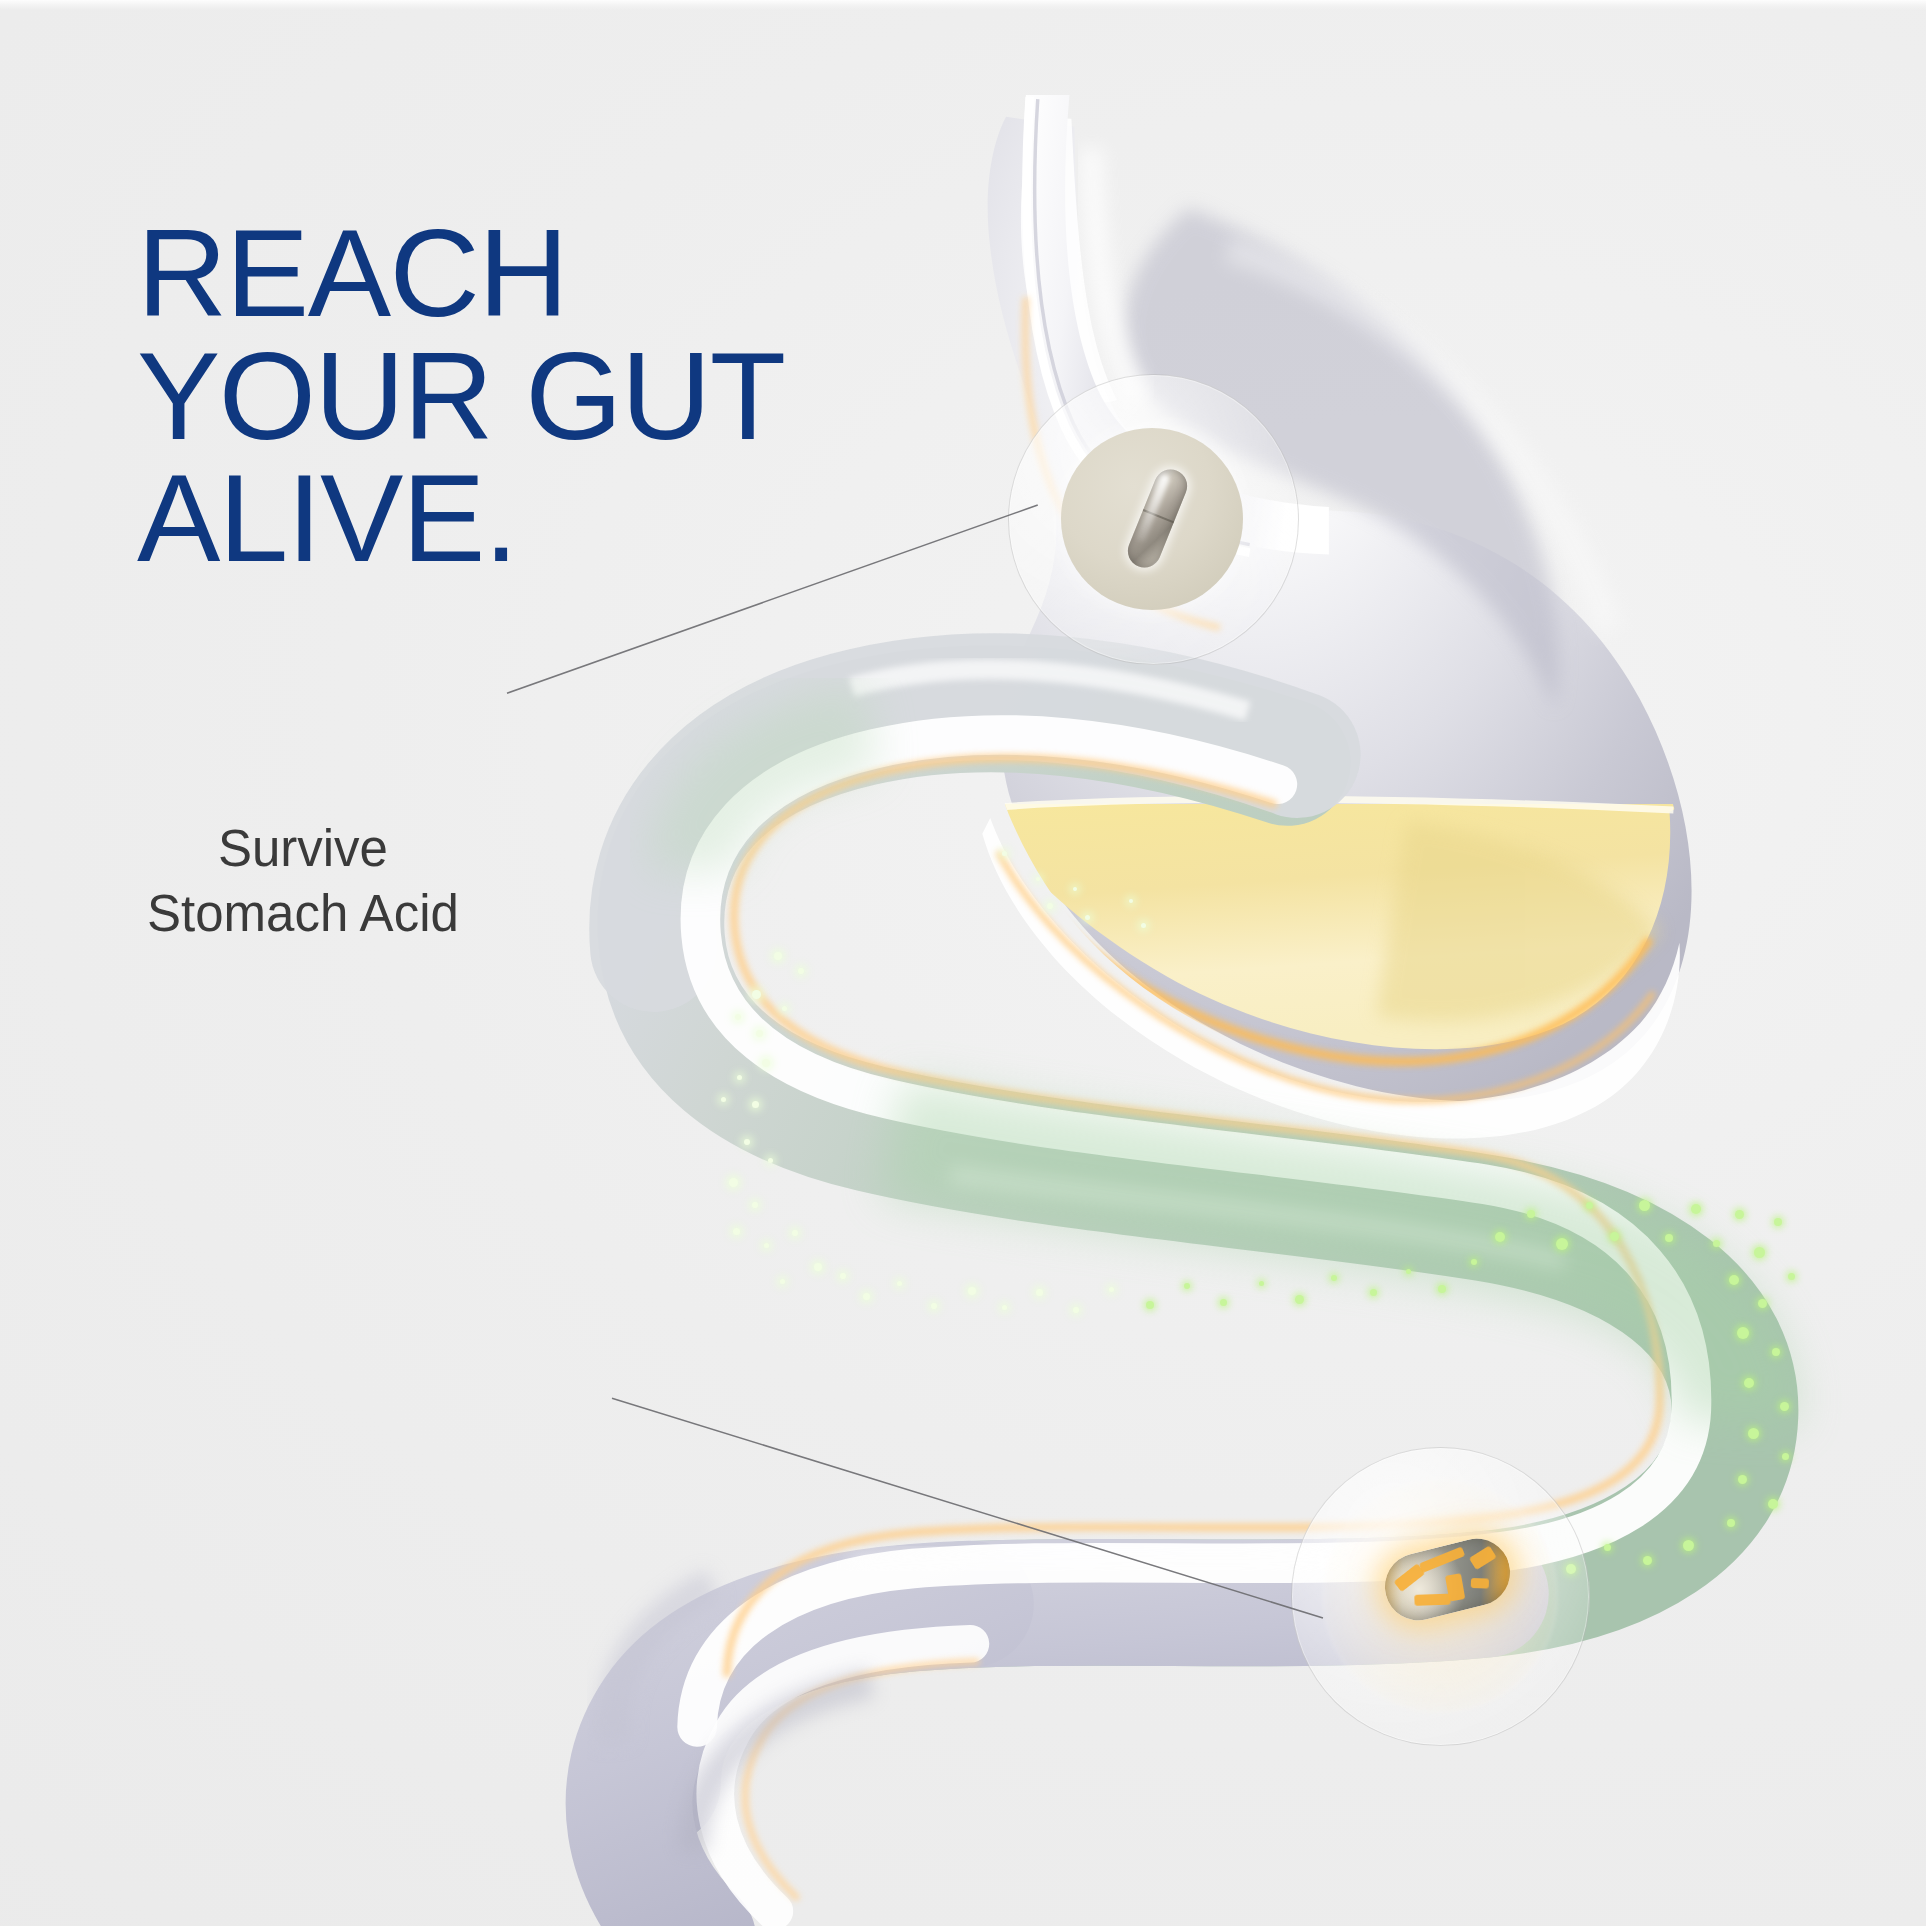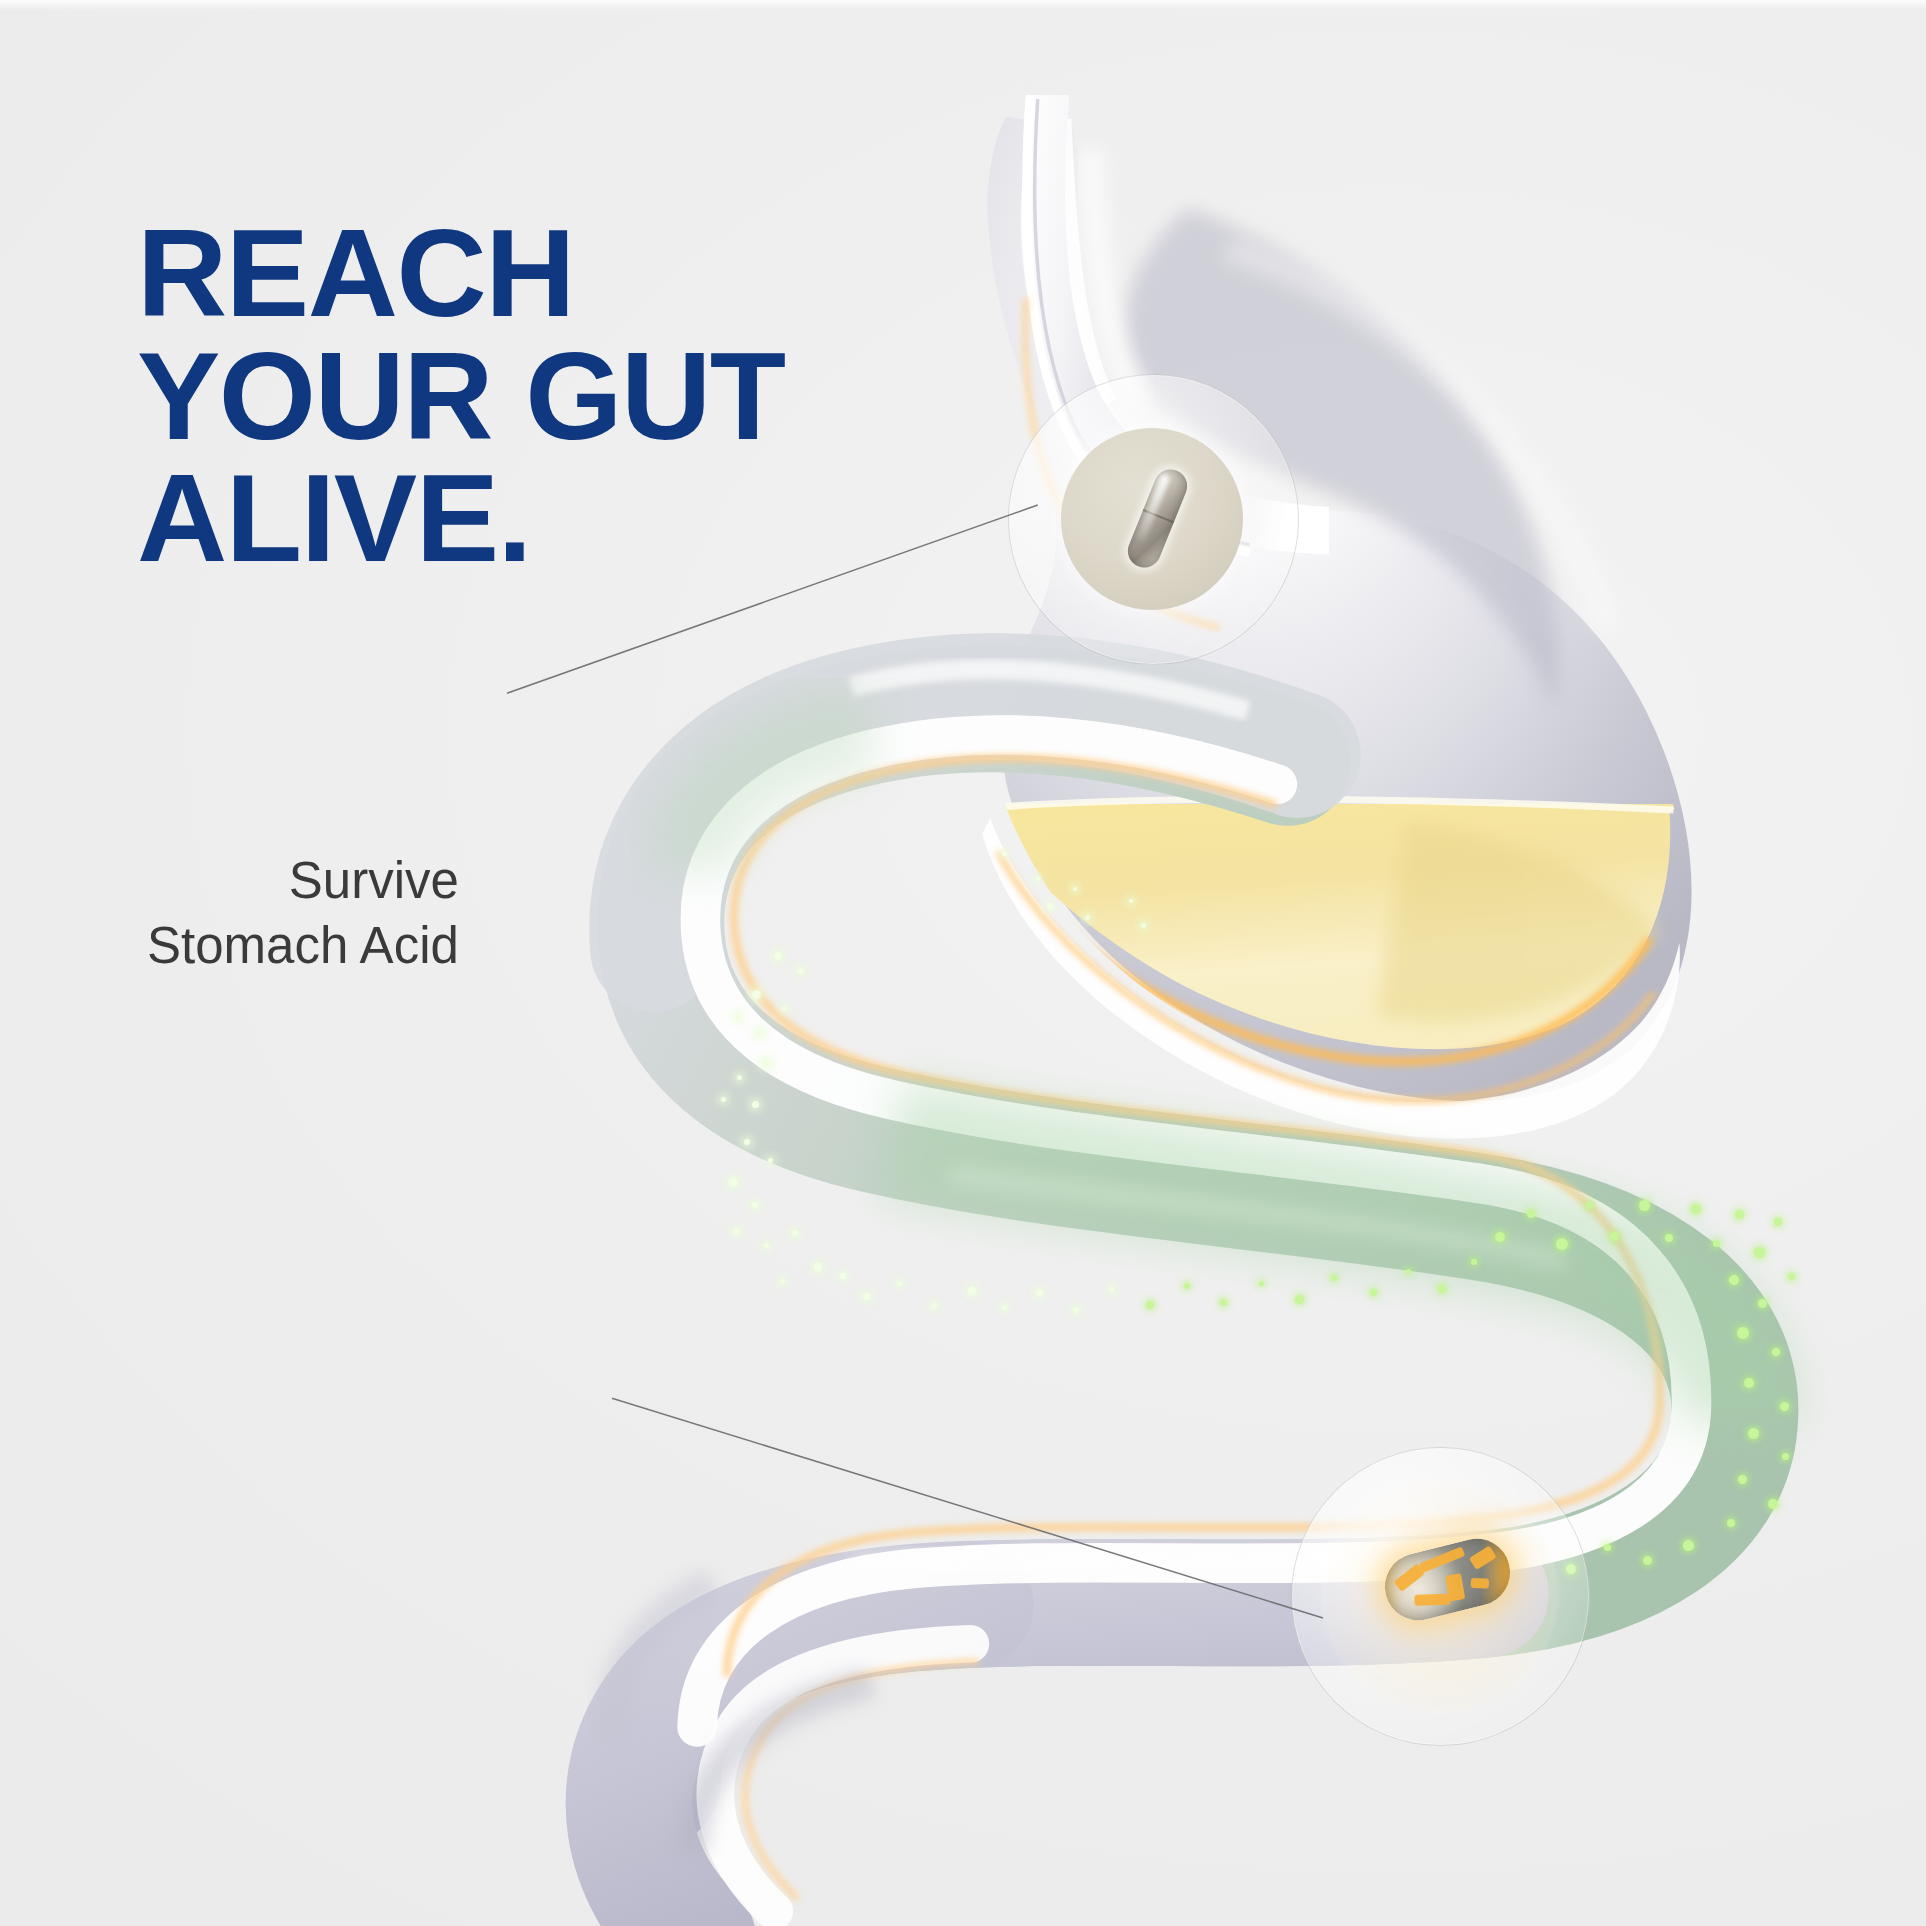--- a/index.html
+++ b/index.html
@@ -33,39 +33,39 @@
 
   
   .headline {
     position: absolute;
     left: 137px;
     top: 212px;
     width: 812px;
     color: #0f3880;
     font-size: 125px;
     line-height: 0.98;
-    font-weight: 700;
+    font-weight: 400;
     letter-spacing: -1.5px;
     text-transform: uppercase;
     white-space: pre-line;
   }
 
   
   .caption {
     position: absolute;
     color: #3a3a3a;
     font-size: 51px;
     line-height: 1.28;
     font-weight: 400;
     white-space: pre-line;
   }
   .caption.c1 {
     left: 147px;
-    top: 848px;
-    text-align: right;
+    top: 816px;
+    text-align: center;
   }
   .caption.c2 {
     left: 230px;
     top: 1319px;
     width: 356px;
     text-align: center;
   }
 
   
   .leaders {

